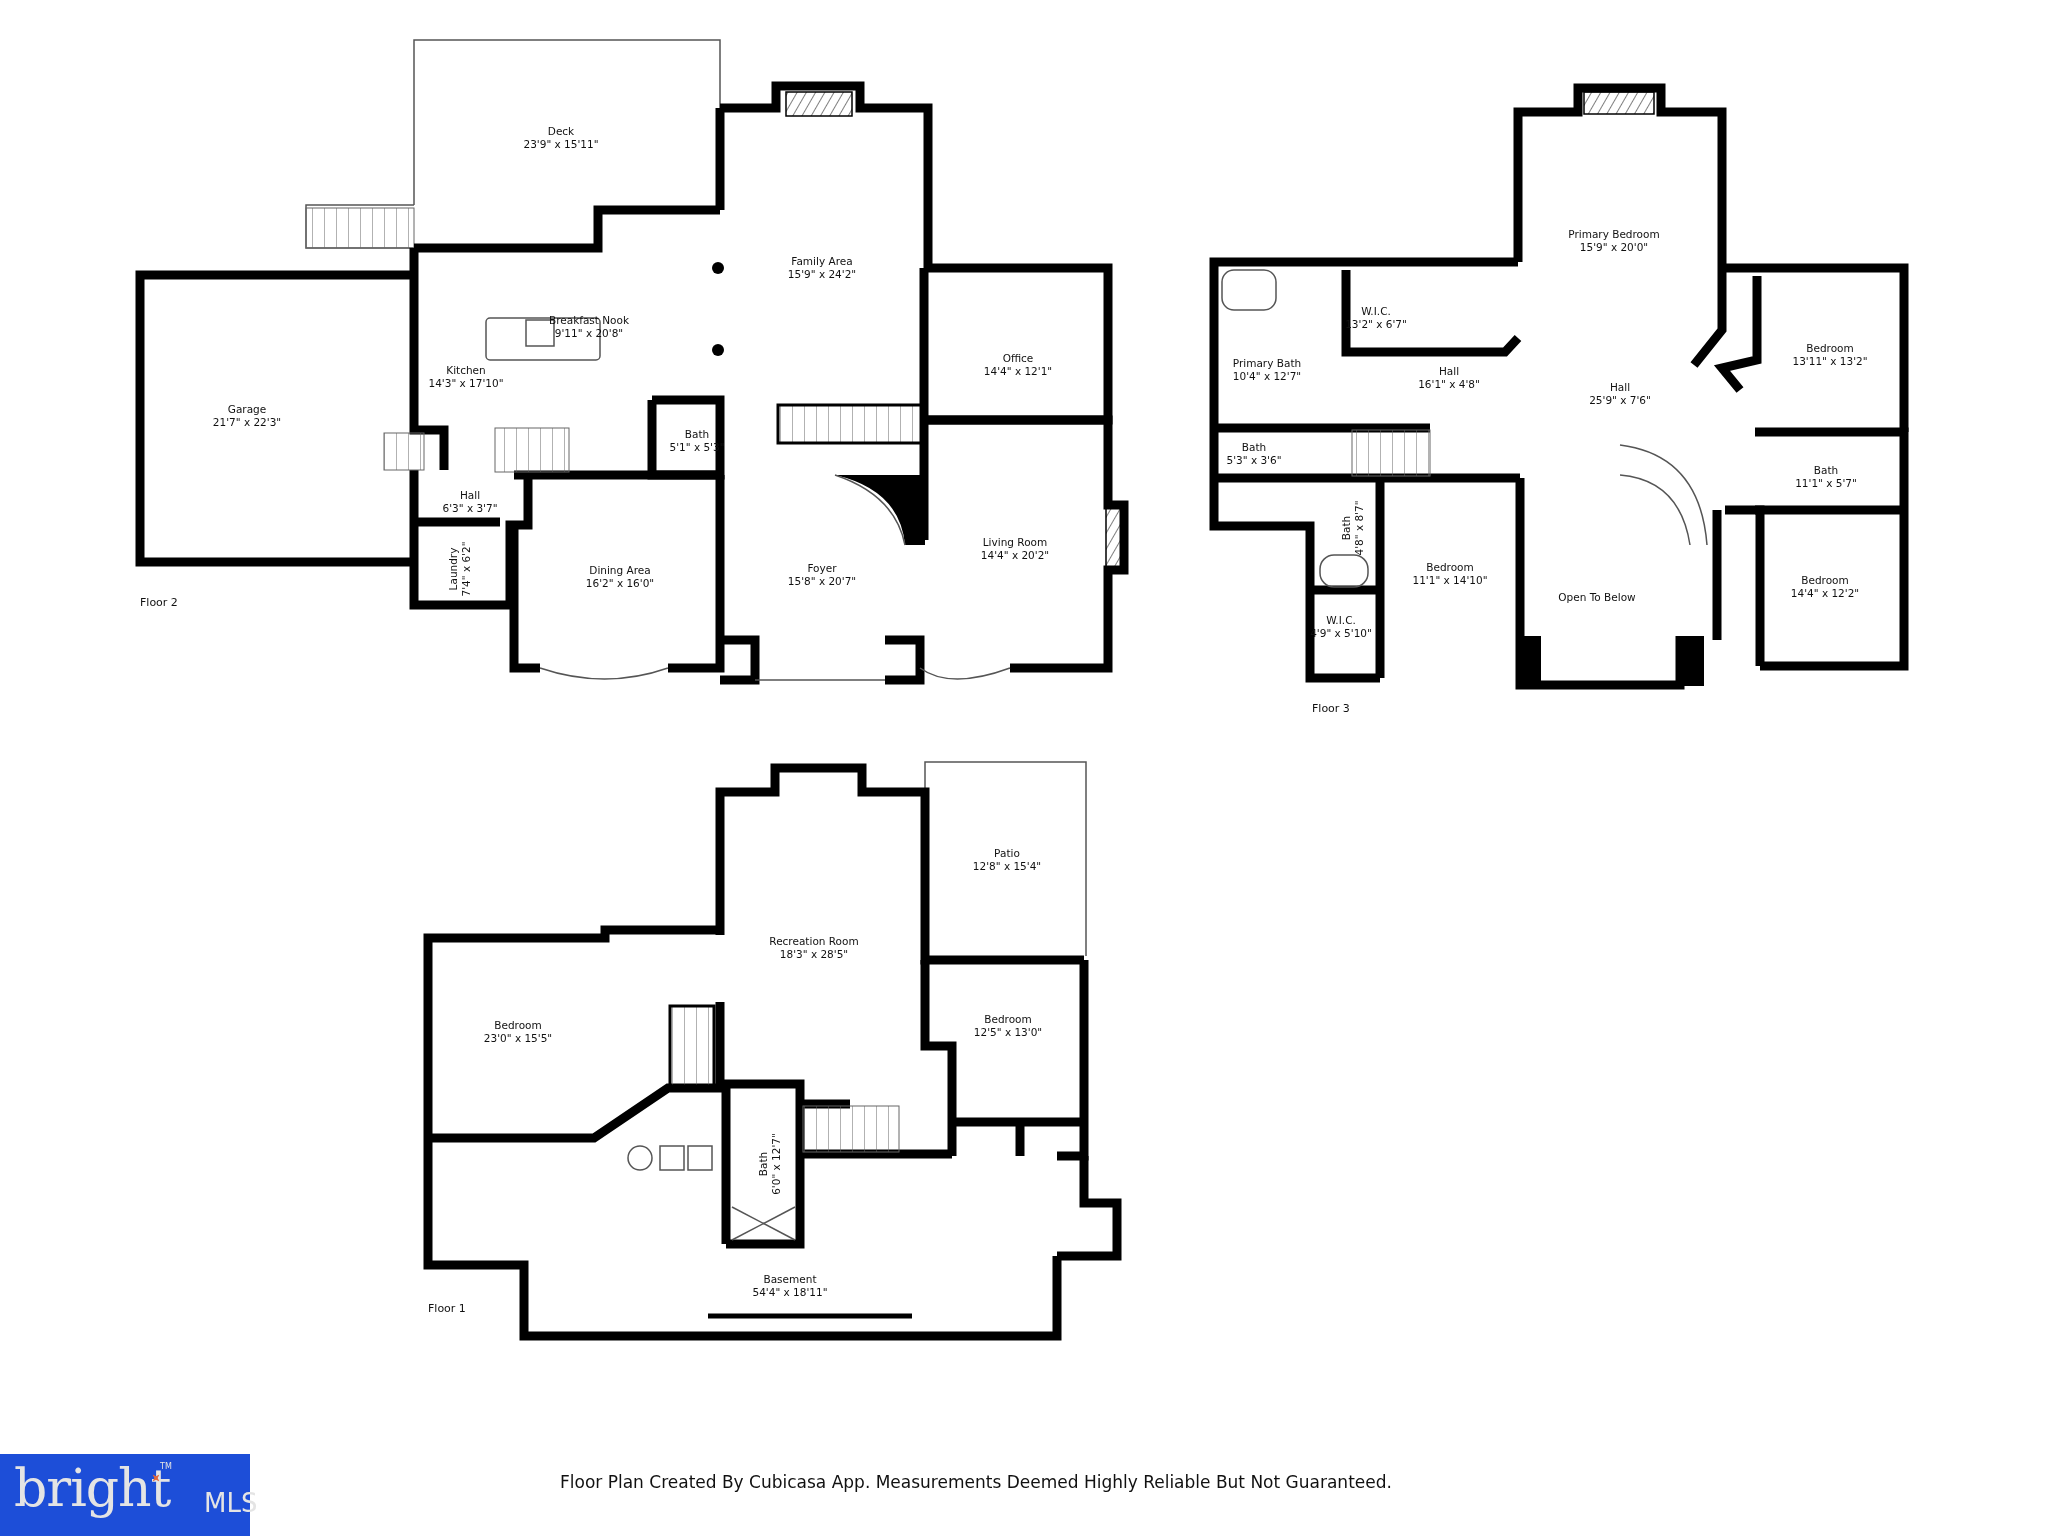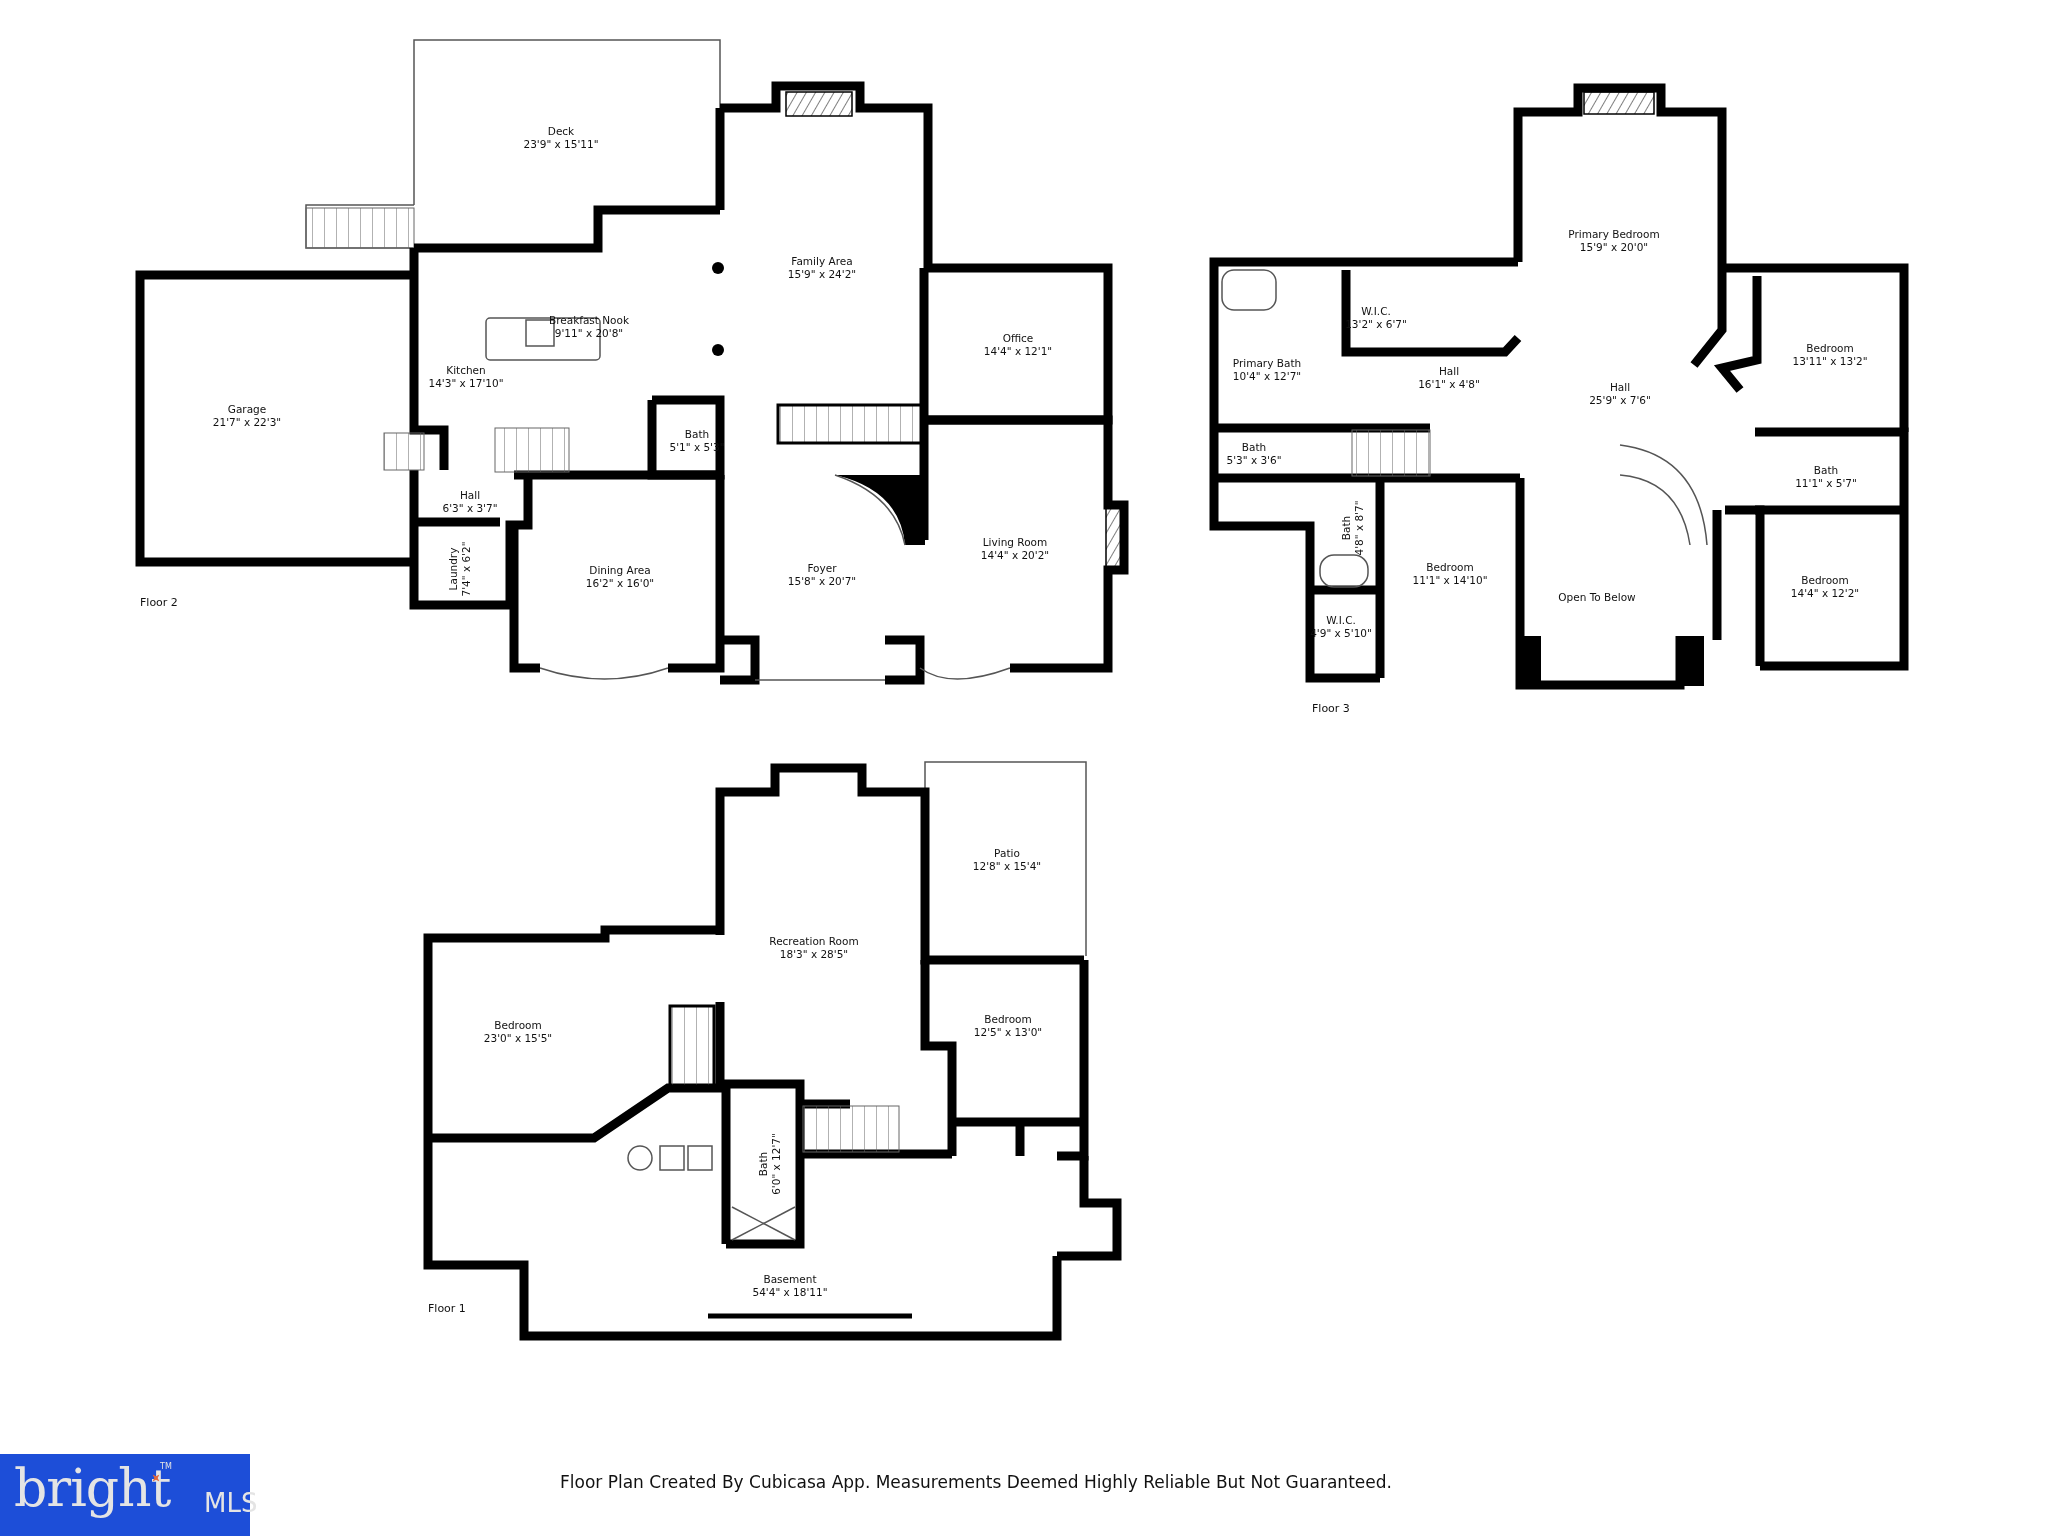--- a/index.html
+++ b/index.html
@@ -162,21 +162,21 @@
       <div>15'9" x 24'2"</div>
     </div>
     <div class="room-label" style="left: 589px; top: 327px;">
       <div>Breakfast Nook</div>
       <div>9'11" x 20'8"</div>
     </div>
     <div class="room-label" style="left: 466px; top: 377px;">
       <div>Kitchen</div>
       <div>14'3" x 17'10"</div>
     </div>
-    <div class="room-label" style="left: 1018px; top: 345px;">
+    <div class="room-label" style="left: 1018px; top: 365px;">
       <div>Office</div>
       <div>14'4" x 12'1"</div>
     </div>
     <div class="room-label" style="left: 247px; top: 416px;">
       <div>Garage</div>
       <div>21'7" x 22'3"</div>
     </div>
     <div class="room-label" style="left: 697px; top: 441px;">
       <div>Bath</div>
       <div>5'1" x 5'3"</div>

